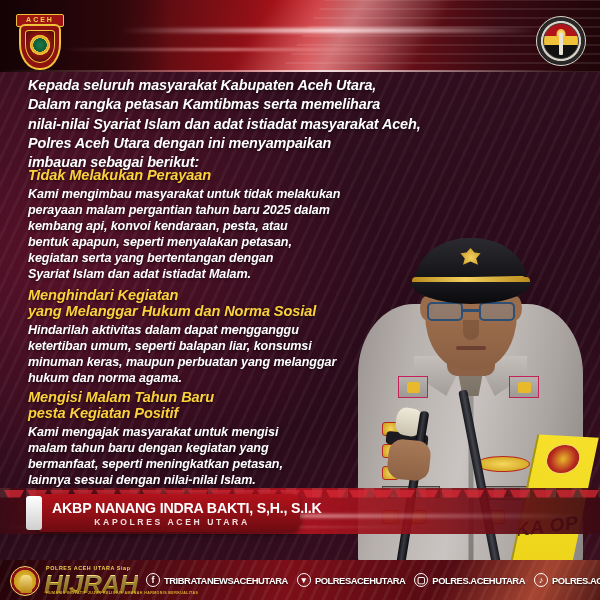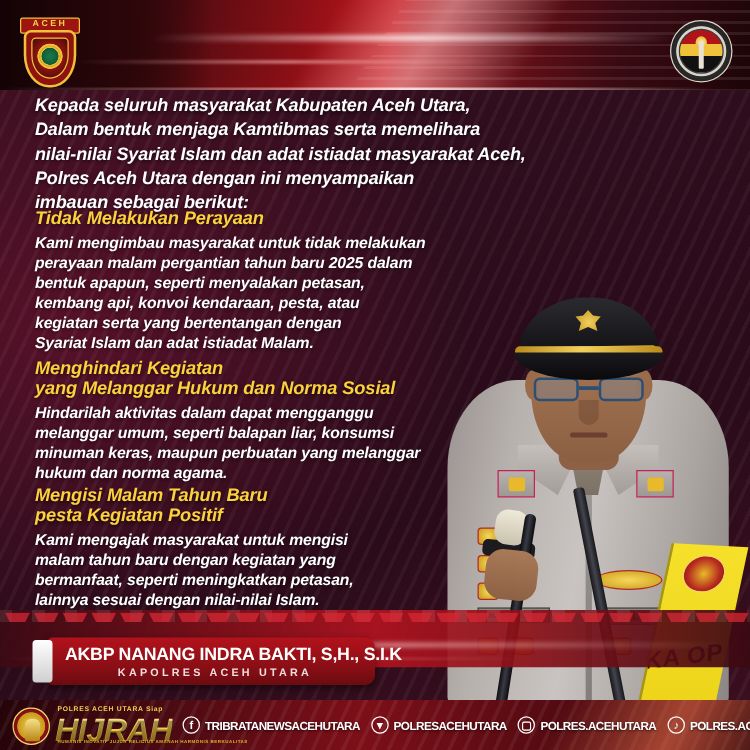--- a/index.html
+++ b/index.html
@@ -376,21 +376,21 @@
     background:linear-gradient(90deg,rgba(255,255,255,0),rgba(255,215,215,0.55),rgba(255,120,120,0));
     filter:blur(1.5px);
   }
   .beam-low2 {
     position:absolute; left:0px; bottom:72px; width:420px; height:2px;
     background:linear-gradient(90deg,rgba(255,255,255,0),rgba(255,180,180,0.40),rgba(255,80,80,0));
     filter:blur(1px);
   }
 
   .nameplate {
-    position:absolute; left:38px; bottom:52px; width:262px; height:38px;
+    position:absolute; left:38px; bottom:68px; width:262px; height:38px;
     background:linear-gradient(180deg,#b3121b 0%, #8f0f16 55%, #6b0b11 100%);
     border-radius:4px 8px 8px 4px;
     box-shadow:0 2px 6px rgba(0,0,0,0.5);
   }
   .nameplate-tab {
     position:absolute; left:-12px; top:2px; width:16px; height:34px;
     background:linear-gradient(180deg,#ffffff,#cfcfcf);
     border-radius:3px;
   }
   .np-name {
@@ -500,48 +500,48 @@
   <div class="tribrata">
     <div class="tb-ring"></div>
     <div class="tb-core">
       <div class="tb-flame"></div>
       <div class="tb-torch"></div>
     </div>
   </div>
 
   <div class="hero" id="hero-block">
       <div>Kepada seluruh masyarakat Kabupaten Aceh Utara,</div>
-      <div>Dalam bentuk menjaga Kamtibmas serta memelihara</div>
+      <div>Dalam rangka petasan Kamtibmas serta memelihara</div>
       <div>nilai-nilai Syariat Islam dan adat istiadat masyarakat Aceh,</div>
       <div>Polres Aceh Utara dengan ini menyampaikan</div>
       <div>imbauan sebagai berikut:</div>
     </div>
 
   <div class="section" id="section-1">
     <div class="sec-title">
         <div>Tidak Melakukan Perayaan</div>
       </div>
     <div class="sec-body">
         <div>Kami mengimbau masyarakat untuk tidak melakukan</div>
         <div>perayaan malam pergantian tahun baru 2025 dalam</div>
+        <div>kembang api, konvoi kendaraan, pesta, atau</div>
         <div>bentuk apapun, seperti menyalakan petasan,</div>
-        <div>kembang api, konvoi kendaraan, pesta, atau</div>
         <div>kegiatan serta yang bertentangan dengan</div>
         <div>Syariat Islam dan adat istiadat Malam.</div>
       </div>
   </div>
 
   <div class="section" id="section-2">
     <div class="sec-title">
         <div>Menghindari Kegiatan</div>
         <div>yang Melanggar Hukum dan Norma Sosial</div>
       </div>
     <div class="sec-body">
         <div>Hindarilah aktivitas dalam dapat mengganggu</div>
-        <div>melanggar umum, seperti balapan liar, konsumsi</div>
+        <div>ketertiban umum, seperti balapan liar, konsumsi</div>
         <div>minuman keras, maupun perbuatan yang melanggar</div>
         <div>hukum dan norma agama.</div>
       </div>
   </div>
 
   <div class="section" id="section-3">
     <div class="sec-title">
         <div>Mengisi Malam Tahun Baru</div>
         <div>pesta Kegiatan Positif</div>
       </div>

